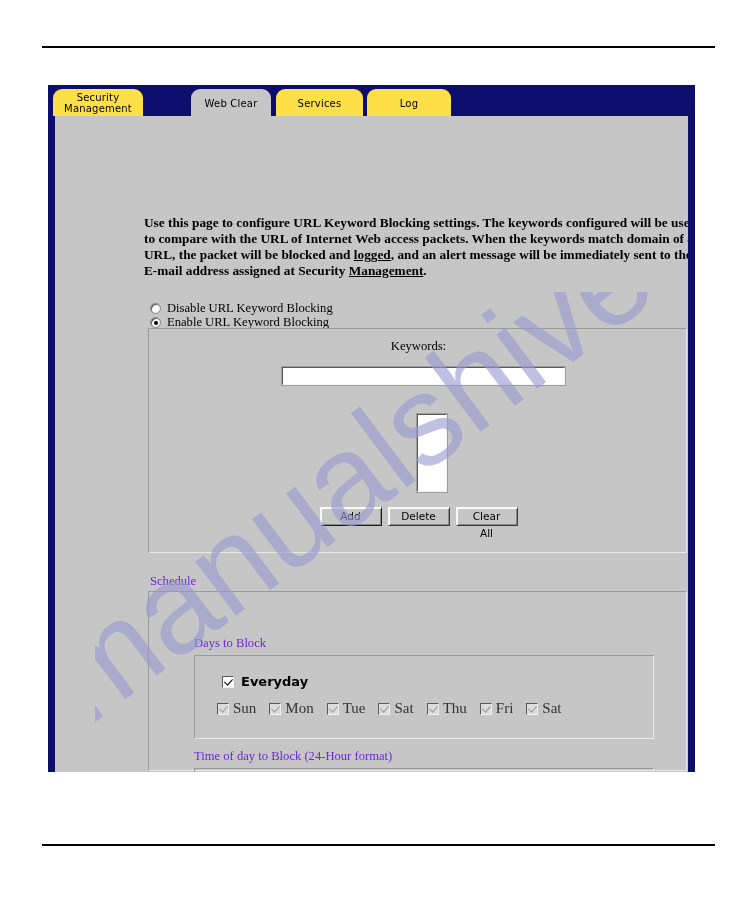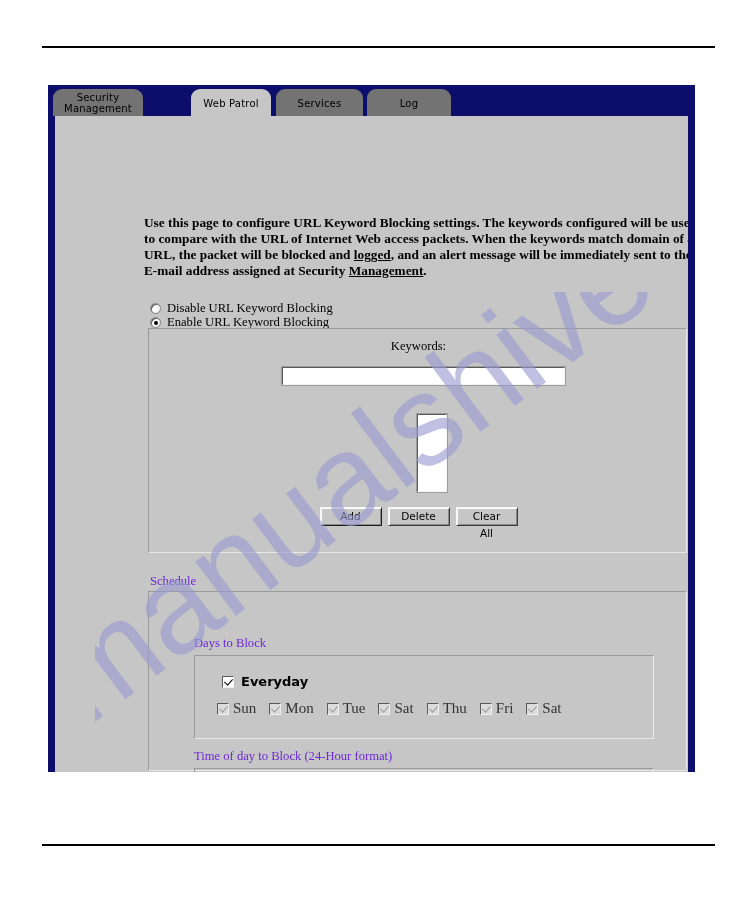--- a/index.html
+++ b/index.html
@@ -56,21 +56,21 @@
     font-size: 10px;
     line-height: 11px;
     text-align: center;
     display: flex;
     align-items: center;
     justify-content: center;
     box-sizing: border-box;
     padding: 1px 2px 0 2px;
     letter-spacing: 0.2px;
   }
-  .tab.selected { background: #737373; }
+  .tab.selected { background: #fde047; }
   .tab.inactive { background: #c6c6c6; }
   #tab-0 { left: 5px;   width: 90px; }
   #tab-1 { left: 143px; width: 80px; }
   #tab-2 { left: 228px; width: 87px; }
   #tab-3 { left: 319px; width: 84px; }
 
   
   .content {
     position: absolute;
     left: 7px;
@@ -310,21 +310,21 @@
 <div class="router-frame">
 
   <div class="tabbar">
     <div class="tab selected" id="tab-0">
       <div>
         <div>Security</div>
         <div>Management</div>
       </div>
     </div>
     <div class="tab inactive" id="tab-1">
-      <span>Web Patrol</span>
+      <span>Web Clear</span>
     </div>
     <div class="tab selected" id="tab-2">
       <span>Services</span>
     </div>
     <div class="tab selected" id="tab-3">
       <span>Log</span>
     </div>
   </div>
 
   <div class="content">

